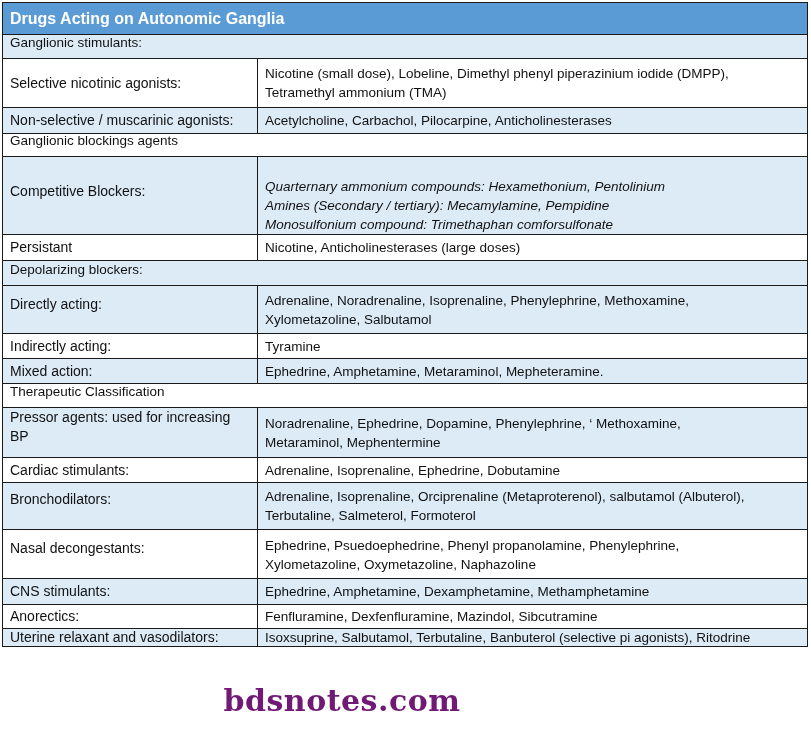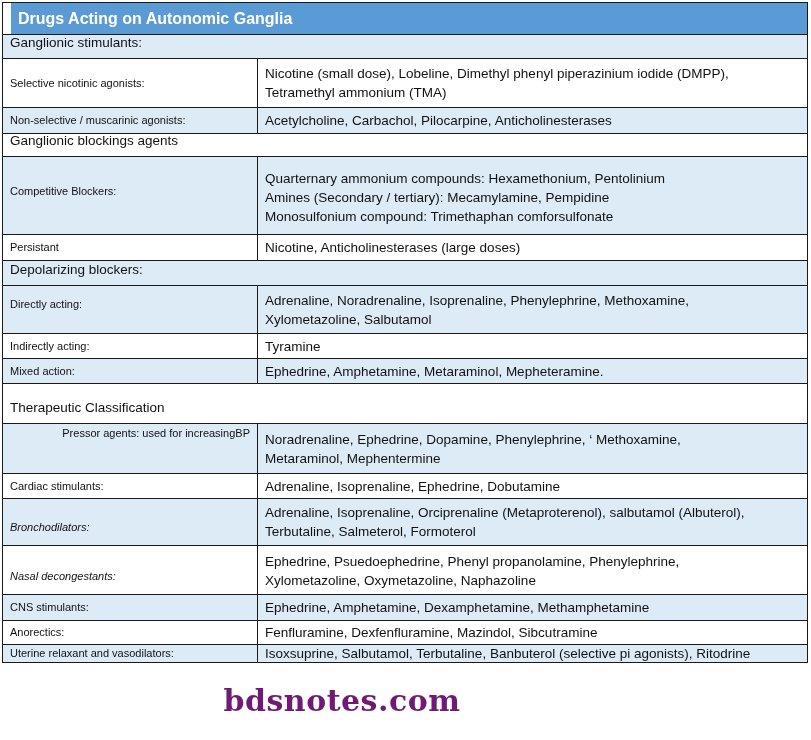--- a/index.html
+++ b/index.html
@@ -3,32 +3,32 @@
 <meta charset="utf-8">
 <style>
   html, body { margin: 0; padding: 0; background: #ffffff; }
   body { width: 811px; height: 740px; position: relative; overflow: hidden;
          font-family: "Liberation Sans", "DejaVu Sans", sans-serif; color: #111; }
   .tbl { position: absolute; left: 2px; top: 2px; width: 804px; border: 1px solid #1a1a1a;
          border-collapse: collapse; }
   .row { display: flex; border-top: 1px solid #1a1a1a; box-sizing: border-box; }
   .row:first-child { border-top: none; }
   .hdr { background: #5b9bd5; color: #ffffff; font-weight: bold; font-size: 16px;
-         height: 31px; align-items: center; padding-left: 7px; margin-left: 8px; }
+         height: 31px; align-items: center; padding-left: 7px; }
   .blue { background: #ddebf7; }
   .white { background: #ffffff; }
   .full { padding-left: 7px; font-size: 13.5px; align-items: flex-end; padding-bottom: 8px; }
-  .c1 { width: 255px; box-sizing: border-box; padding: 0 7px; font-size: 11px;
+  .c1 { width: 255px; box-sizing: border-box; padding: 0 7px; font-size: 14px;
         border-right: 1px solid #1a1a1a; display: flex; line-height: 19px; }
   .c2 { flex: 1; padding: 0 7px; font-size: 13.5px; line-height: 19px; display: flex;
         flex-direction: column; }
   .c1.mid { align-items: center; }
-  .c1.bot { align-items: flex-end; padding-bottom: 8px; font-style: italic; }
+  .c1.bot { align-items: flex-end; padding-bottom: 20px; }
   .c2.mid { justify-content: center; }
-  .c2.top { justify-content: center; padding-top: 4px; }
+  .c2.top { justify-content: flex-end; padding-top: 4px; font-style: italic; }
   .c2.bot { justify-content: flex-end; padding-bottom: 4px; }
   .footer { position: absolute; left: 0; width: 684px; top: 683px; text-align: center;
             font-family: "DejaVu Serif", "Liberation Serif", serif; font-weight: bold;
             font-size: 30px; color: #701a75; letter-spacing: 0.5px; }
 </style>
 </head>
 <body>
 
 <div class="tbl">
   <div class="row hdr">Drugs Acting on Autonomic Ganglia</div>
@@ -92,26 +92,26 @@
     </div>
   </div>
 
   <div class="row blue" style="height:25px">
     <div class="c1 mid">Mixed action:</div>
     <div class="c2 mid">
       <span>Ephedrine, Amphetamine, Metaraminol, Mepheteramine.</span>
     </div>
   </div>
 
-  <div class="row white full" style="height:40px">
+  <div class="row white full" style="height:24px">
     <span>Therapeutic Classification</span>
   </div>
 
   <div class="row blue" style="height:50px">
-    <div class="c1 mid" style="flex-direction:row;align-items:flex-start;justify-content:flex-end">
+    <div class="c1 mid" style="flex-direction:column;align-items:flex-start;justify-content:flex-start">
       <span>Pressor agents: used for increasing</span>
       <span>BP</span>
     </div>
     <div class="c2 mid">
       <span>Noradrenaline, Ephedrine, Dopamine, Phenylephrine, ‘ Methoxamine,</span>
       <span>Metaraminol, Mephentermine</span>
     </div>
   </div>
 
   <div class="row white" style="height:25px">

